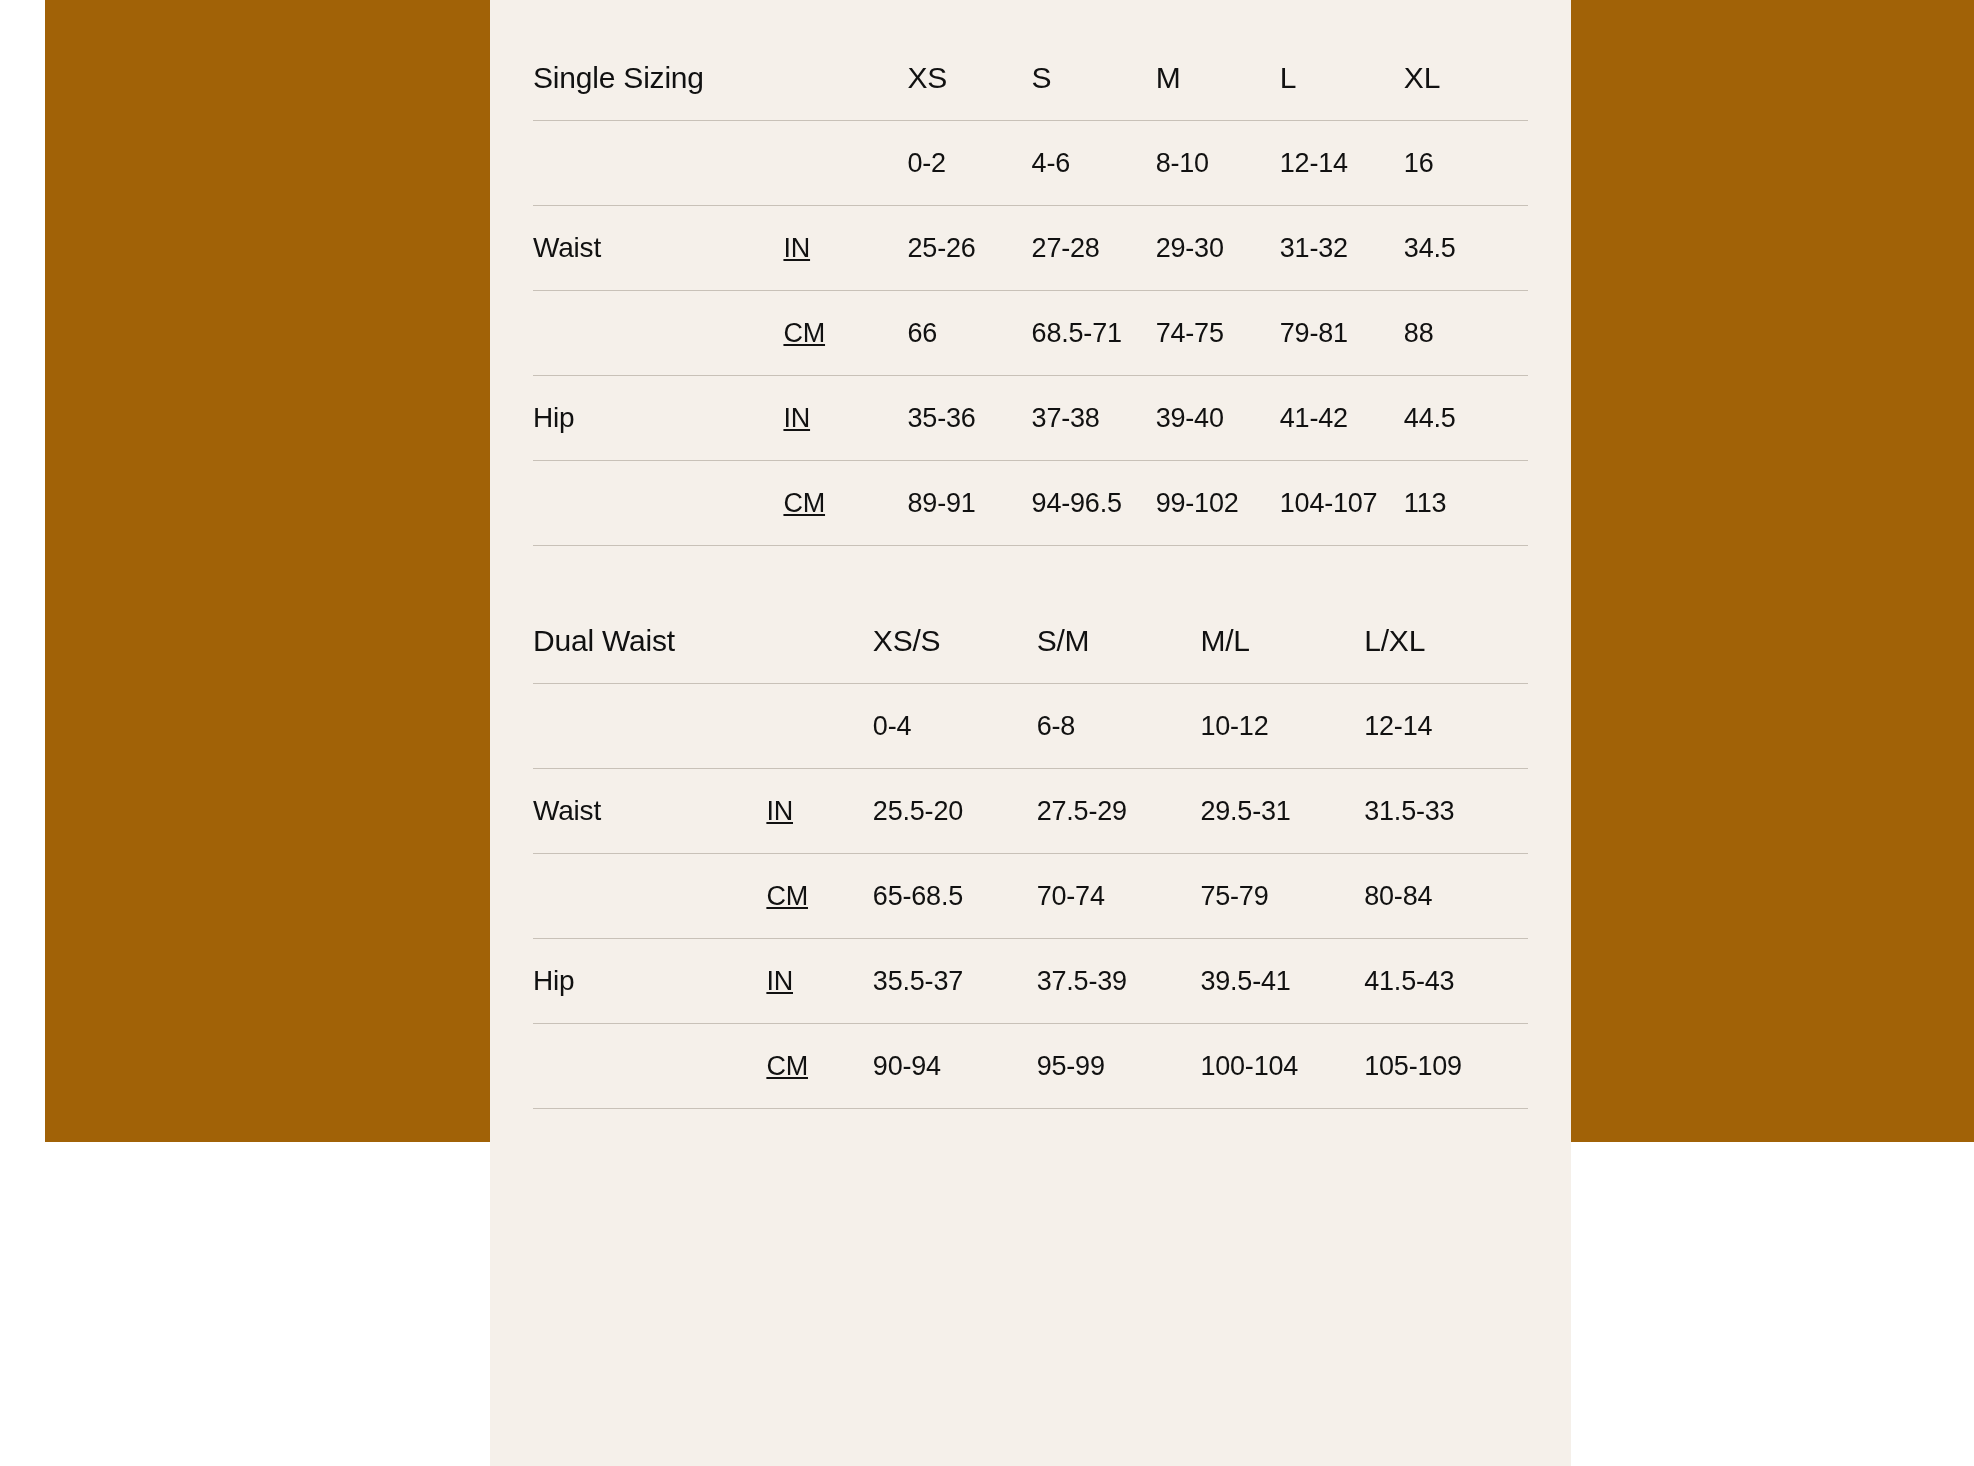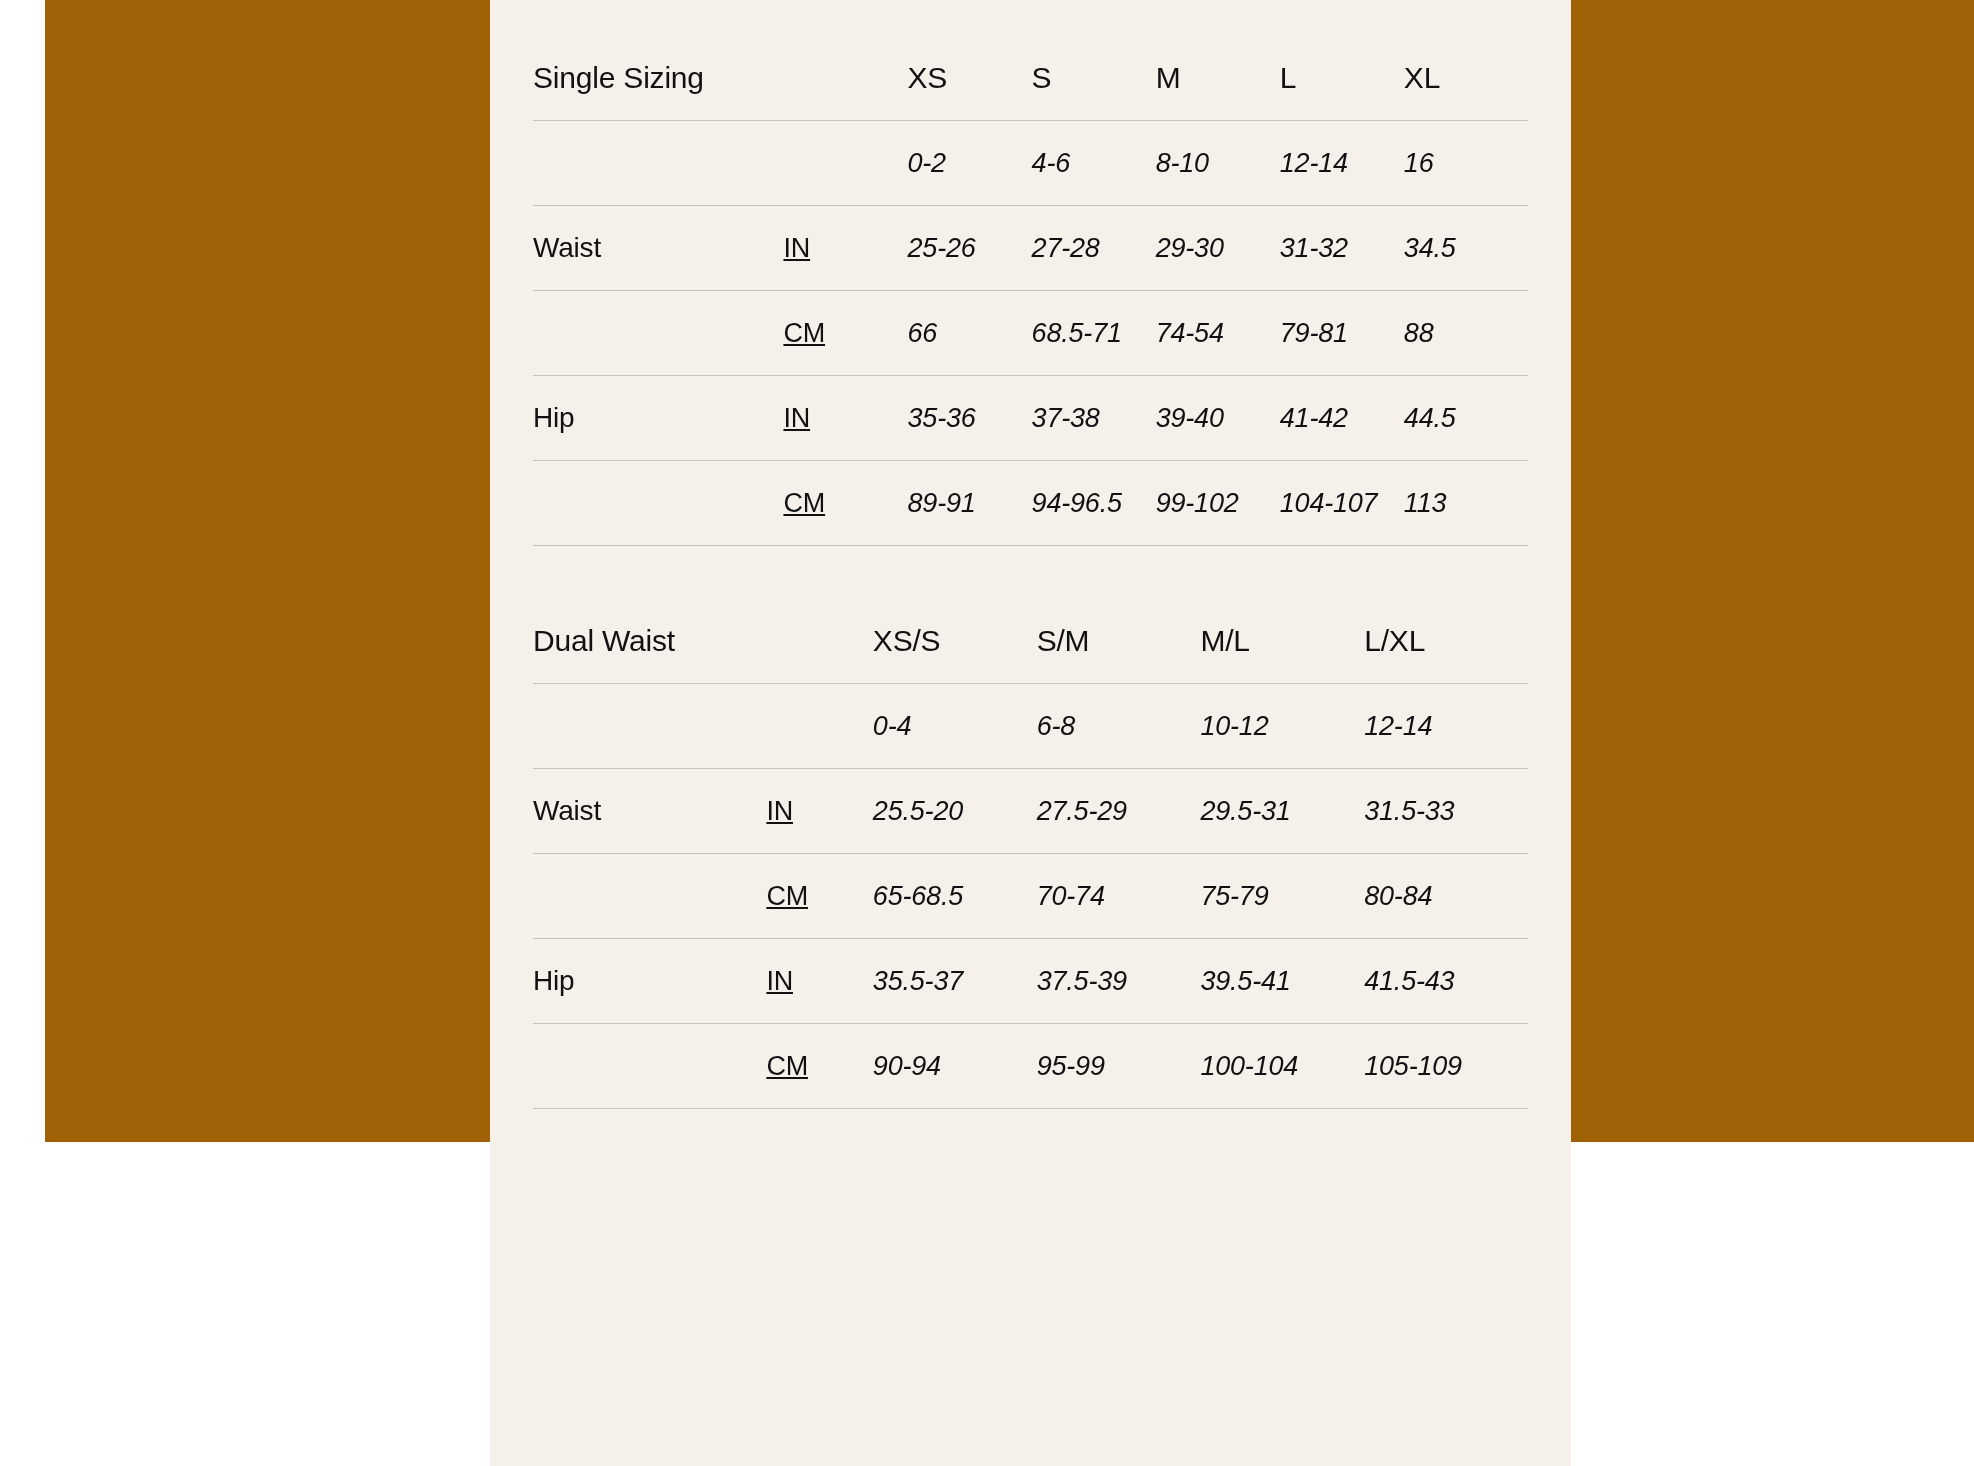--- a/index.html
+++ b/index.html
@@ -100,21 +100,20 @@
     font-size: 27px;
     color: #171717;
     letter-spacing: -0.2px;
     text-decoration: underline;
   }
 
   .val {
     font-size: 27px;
     color: #171717;
     letter-spacing: -0.2px;
-    font-style: italic;
   }
 
   
   .block-single { position: absolute; top: 36px; left: 0; }
   .block-dual   { position: absolute; top: 599px; left: 0; }
 </style>
 </head>
 <body>
 
 <div class="page">
@@ -160,21 +159,21 @@
               <td class="val">29-30</td>
               <td class="val">31-32</td>
               <td class="val">34.5</td>
             </tr>
 
             <tr class="row-body rule">
               <td class="rowlabel"></td>
               <td class="unit">CM</td>
               <td class="val">66</td>
               <td class="val">68.5-71</td>
-              <td class="val">74-54</td>
+              <td class="val">74-75</td>
               <td class="val">79-81</td>
               <td class="val">88</td>
             </tr>
 
             <tr class="row-body rule">
               <td class="rowlabel">Hip</td>
               <td class="unit">IN</td>
               <td class="val">35-36</td>
               <td class="val">37-38</td>
               <td class="val">39-40</td>

